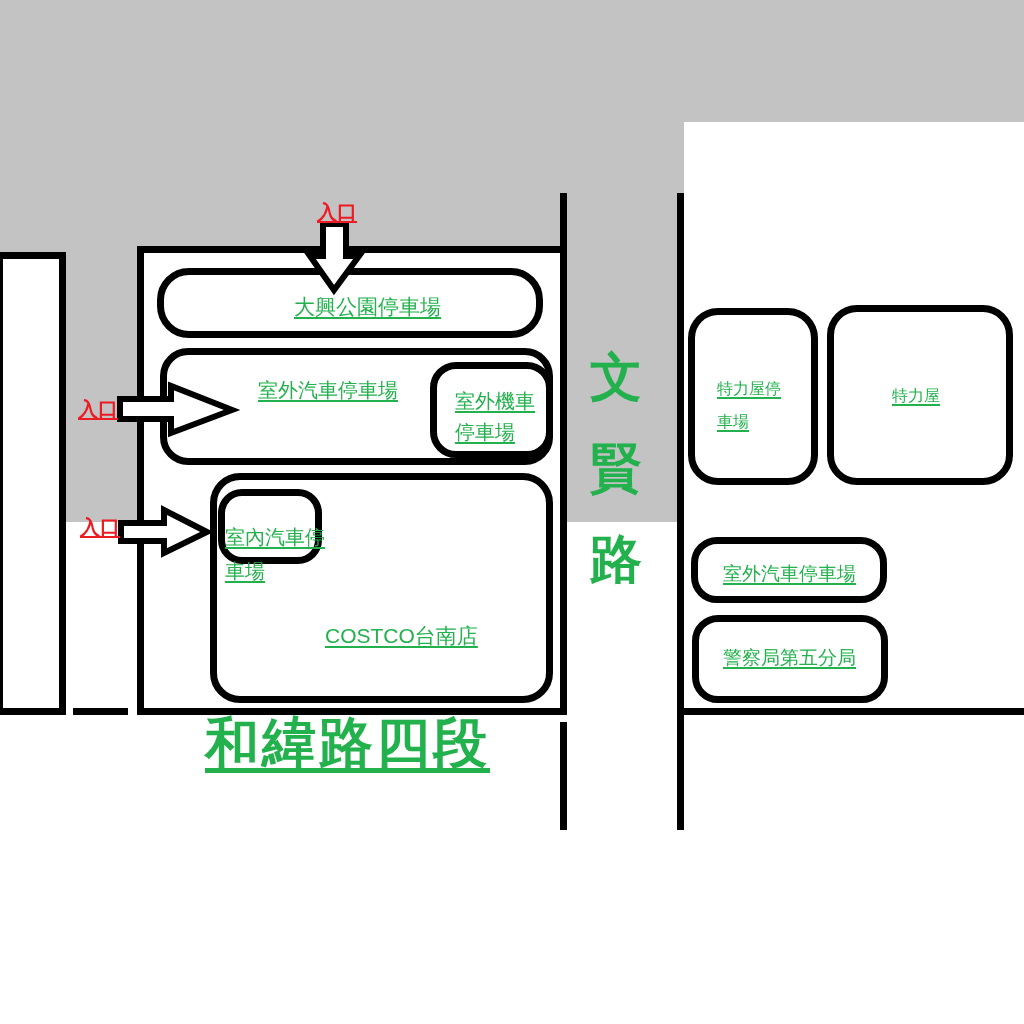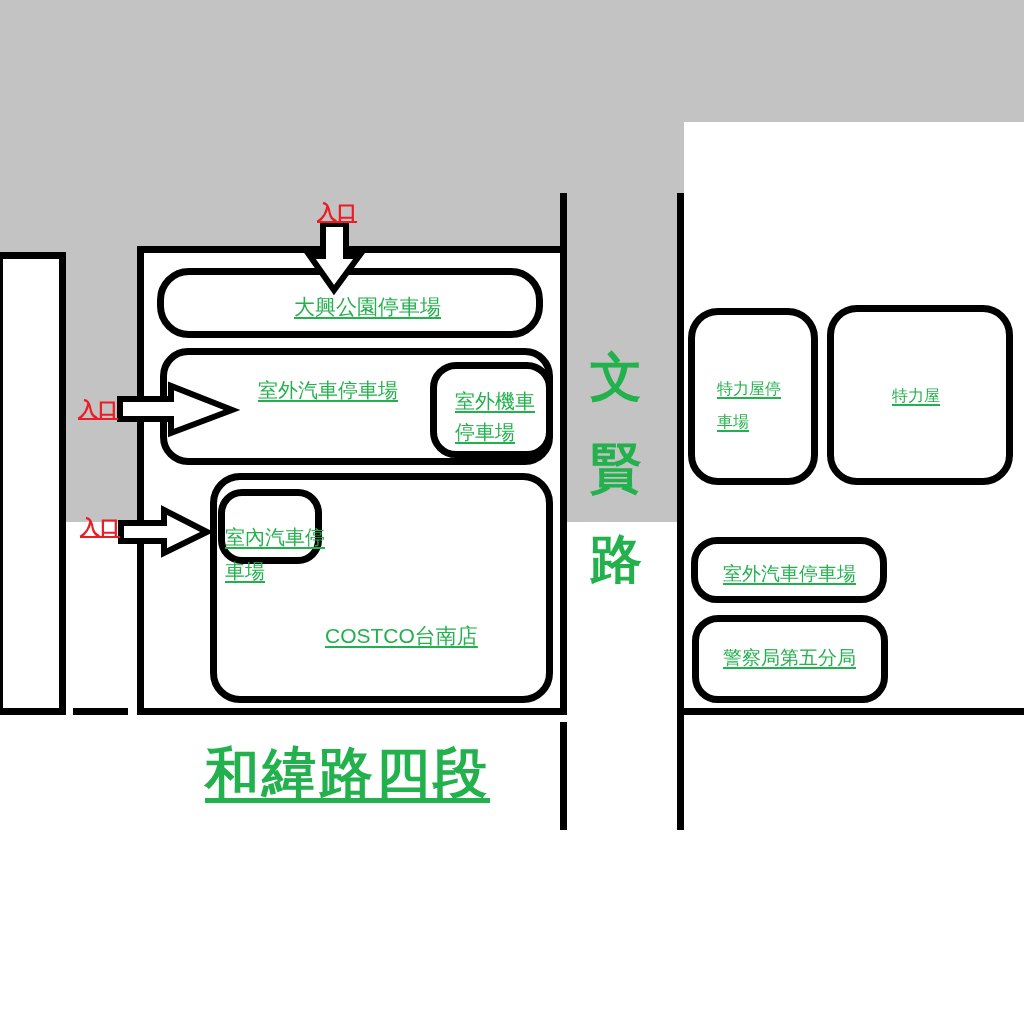--- a/index.html
+++ b/index.html
@@ -120,20 +120,20 @@
   <span class="abs glabel" style="left:723px;top:564px;font-size:19px;">室外汽車停車場</span>
 
   <span class="abs glabel" style="left:723px;top:648px;font-size:19px;">警察局第五分局</span>
 
   <div id="wenxian-label" class="abs" style="left:590px;top:351px;font-size:52px;">
     <span>文</span>
     <span>賢</span>
     <span>路</span>
   </div>
 
-  <span class="abs roadname" style="left:205px;top:745px;font-size:54px;">和緯路四段</span>
+  <span class="abs roadname" style="left:205px;top:715px;font-size:54px;">和緯路四段</span>
 
 
   <span class="abs rlabel" style="left:317px;top:202px;font-size:20px;">入口</span>
   <span class="abs rlabel" style="left:78px;top:399px;font-size:20px;">入口</span>
   <span class="abs rlabel" style="left:80px;top:517px;font-size:20px;">入口</span>
 
 </div>
 
 </body></html>

